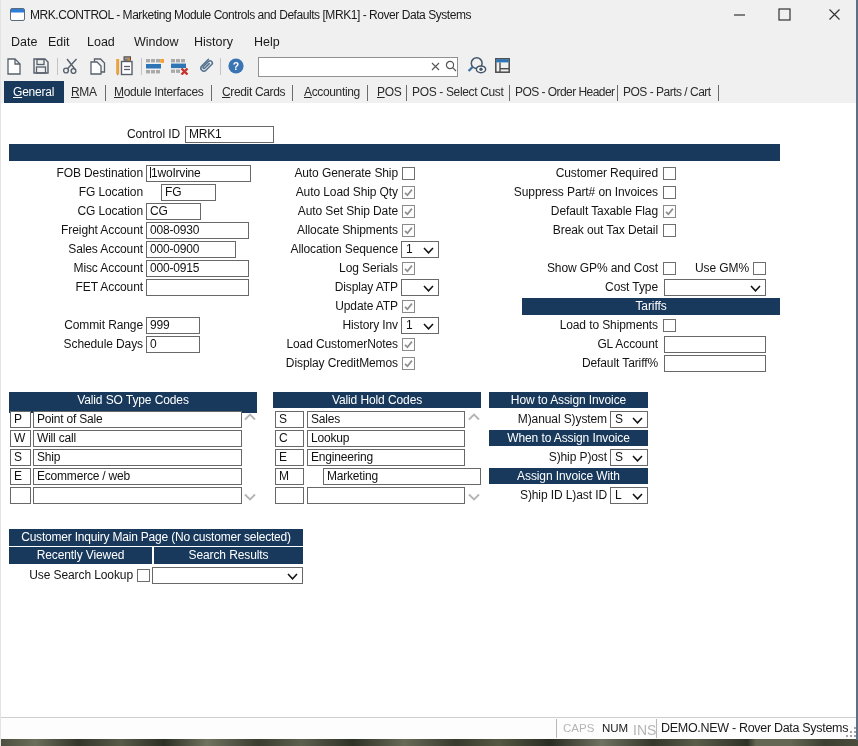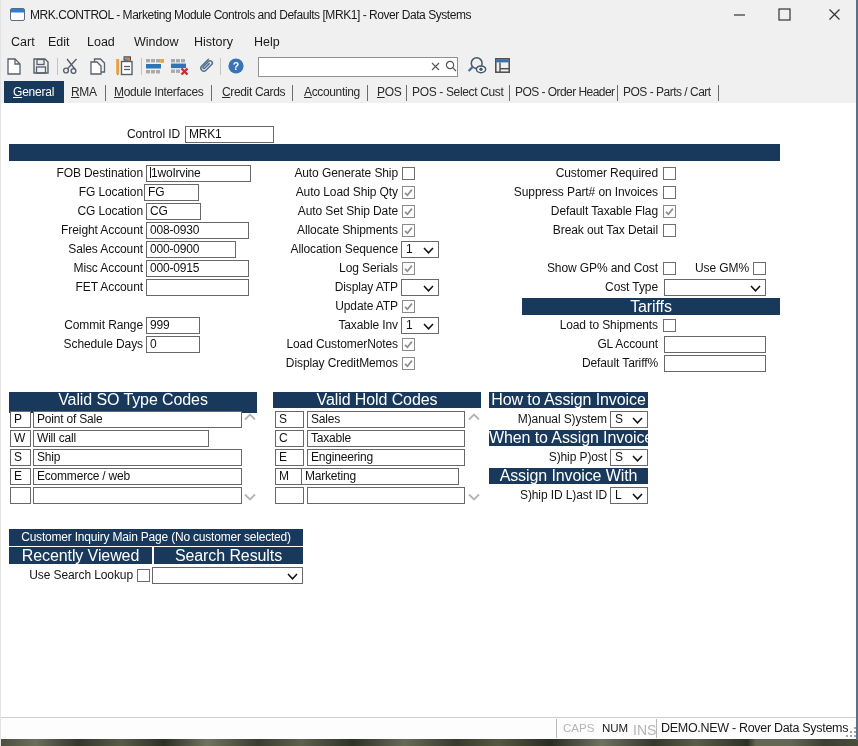--- a/index.html
+++ b/index.html
@@ -1,20 +1,20 @@
 <!DOCTYPE html>
 <html><head><meta charset="utf-8">
 <style>
 *{box-sizing:border-box;margin:0;padding:0}
 html,body{width:858px;height:746px;overflow:hidden}
 body{position:relative;font-family:"Liberation Sans",sans-serif;background:#fff;border-left:1px solid #e3e3e3}
 .ab{position:absolute}
 .lbl{position:absolute;font-size:12px;letter-spacing:-0.1px;color:#141414;text-align:right;white-space:nowrap;line-height:17px;height:17px}
 .inp{position:absolute;height:17px;border:1px solid #686868;background:#fff;font-family:"Liberation Sans",sans-serif;font-size:12px;letter-spacing:-0.2px;line-height:15px;padding-left:3px;color:#111;white-space:nowrap;overflow:hidden}
-.nav{position:absolute;background:#18395b;color:#fff;text-align:center;font-size:16px;letter-spacing:-0.1px;line-height:17px;white-space:nowrap}
+.nav{position:absolute;background:#18395b;color:#fff;text-align:center;font-size:12px;letter-spacing:-0.1px;line-height:17px;white-space:nowrap}
 .cb{position:absolute;width:13px;height:13px;border:1px solid #6e6e6e;background:#fff}
 .cbd{position:absolute;width:13px;height:13px;border:1px solid #8a8a8a;background:#fdfdfd}
 .cbd svg{display:block;margin:0 auto}
 .dd{position:absolute;height:17px;border:1px solid #686868;background:#fff;font-size:12px;line-height:15px;padding-left:4px;color:#111}
 .chev{position:absolute;right:4px;top:5px}
 .sep{position:absolute;width:1px;background:#c3c3c3}
 .mi{position:absolute;font-size:12.5px;color:#1a1a1a;white-space:nowrap}
 .tab{position:absolute;font-size:12px;letter-spacing:-0.35px;color:#2b2b2b;white-space:nowrap}
 .tsep{position:absolute;width:1px;height:16px;top:85px;background:#6b6b6b}
 u{text-decoration:underline}
@@ -31,21 +31,21 @@
     <line x1="0" y1="1" x2="11" y2="1" stroke="#333" stroke-width="1.2"></line>
   </svg>
 <svg class="ab" style="left:777px;top:8px" width="13" height="13" viewBox="0 0 13 13">
     <rect x="1" y="1" width="11" height="11" fill="none" stroke="#333" stroke-width="1.2"></rect>
   </svg>
 <svg class="ab" style="left:828px;top:9px" width="11" height="11" viewBox="0 0 11 11">
     <path d="M0.5 0.5 L10.5 10.5 M10.5 0.5 L0.5 10.5" stroke="#333" stroke-width="1.2"></path>
   </svg>
 
 <div class="ab" style="left:0;top:30px;width:858px;height:25px;background:#f0f0f0"></div>
-<div class="mi" style="left:10px;top:35px">Cart</div>
+<div class="mi" style="left:10px;top:35px">Date</div>
 <div class="mi" style="left:47px;top:35px">Edit</div>
 <div class="mi" style="left:86px;top:35px">Load</div>
 <div class="mi" style="left:133px;top:35px">Window</div>
 <div class="mi" style="left:193px;top:35px">History</div>
 <div class="mi" style="left:253px;top:35px">Help</div>
 
 <div class="ab" style="left:0;top:55px;width:858px;height:26px;background:#f0f0f0"></div>
 
 <svg class="ab" style="left:6px;top:58px" width="14" height="17" viewBox="0 0 14 17">
   <path d="M1 1 h7 l5 5 v10 h-12 z" fill="#fff" stroke="#57606c" stroke-width="1.3"></path>
@@ -161,21 +161,21 @@
 <div class="tab" style="left:622px;top:85px;letter-spacing:-0.5px">POS - Parts / Cart</div>
 <div class="tsep" style="left:717px"></div>
 
 <div class="lbl" style="left:0;top:126px;width:179px">Control ID</div>
 <div class="inp" style="left:184px;top:126px;width:89px">MRK1</div>
 <div class="nav" style="left:8px;top:144px;width:771px;height:17px"></div>
 
 <div class="lbl" style="left:0;top:165px;width:142px">FOB Destination</div>
 <div class="inp" style="left:145px;top:165px;width:105px"><span style="display:inline-block;width:1px;height:11px;background:#111;vertical-align:-1px"></span>1woIrvine</div>
 <div class="lbl" style="left:0;top:184px;width:142px">FG Location</div>
-<div class="inp" style="left:143px;top:184px;width:55px">FG</div>
+<div class="inp" style="left:160px;top:184px;width:55px">FG</div>
 <div class="lbl" style="left:0;top:203px;width:142px">CG Location</div>
 <div class="inp" style="left:145px;top:203px;width:55px">CG</div>
 <div class="lbl" style="left:0;top:222px;width:142px">Freight Account</div>
 <div class="inp" style="left:145px;top:222px;width:103px">008-0930</div>
 <div class="lbl" style="left:0;top:241px;width:142px">Sales Account</div>
 <div class="inp" style="left:145px;top:241px;width:90px">000-0900</div>
 <div class="lbl" style="left:0;top:260px;width:142px">Misc Account</div>
 <div class="inp" style="left:145px;top:260px;width:103px">000-0915</div>
 <div class="lbl" style="left:0;top:279px;width:142px">FET Account</div>
 <div class="inp" style="left:145px;top:279px;width:103px"></div>
@@ -219,21 +219,21 @@
     <svg class="chev" width="11" height="7" viewBox="0 0 11 7">
       <path d="M1 1 L5.5 5.8 L10 1" fill="none" stroke="#111" stroke-width="1.5"></path>
     </svg>
   </div>
 <div class="lbl" style="left:197px;top:298px;width:200px">Update ATP</div>
 <div class="cbd" style="left:401px;top:300px">
     <svg width="11" height="11" viewBox="0 0 11 11">
       <path d="M2 5.8 L4.4 8.2 L8.9 2.6" fill="none" stroke="#8f8f8f" stroke-width="1.7"></path>
     </svg>
   </div>
-<div class="lbl" style="left:197px;top:317px;width:200px">Taxable Inv</div>
+<div class="lbl" style="left:197px;top:317px;width:200px">History Inv</div>
 <div class="dd" style="left:400px;top:317px;width:38px">1<svg class="chev" width="11" height="7" viewBox="0 0 11 7">
       <path d="M1 1 L5.5 5.8 L10 1" fill="none" stroke="#111" stroke-width="1.5"></path>
     </svg></div>
 <div class="lbl" style="left:197px;top:336px;width:200px">Load CustomerNotes</div>
 <div class="cbd" style="left:401px;top:338px">
     <svg width="11" height="11" viewBox="0 0 11 11">
       <path d="M2 5.8 L4.4 8.2 L8.9 2.6" fill="none" stroke="#8f8f8f" stroke-width="1.7"></path>
     </svg>
   </div>
 <div class="lbl" style="left:197px;top:355px;width:200px">Display CreditMemos</div>
@@ -270,43 +270,43 @@
 <div class="cb" style="left:662px;top:319px"></div>
 <div class="lbl" style="left:457px;top:336px;width:200px">GL Account</div>
 <div class="inp" style="left:663px;top:336px;width:102px"></div>
 <div class="lbl" style="left:457px;top:355px;width:200px">Default Tariff%</div>
 <div class="inp" style="left:663px;top:355px;width:102px"></div>
 
 <div class="nav" style="left:8px;top:392px;width:248px;height:21px;line-height:16px">Valid SO Type Codes</div>
 <div class="inp" style="left:9px;top:411px;width:21px">P</div>
 <div class="inp" style="left:32px;top:411px;width:209px">Point of Sale</div>
 <div class="inp" style="left:9px;top:430px;width:21px">W</div>
-<div class="inp" style="left:32px;top:430px;width:176px">Will call</div>
+<div class="inp" style="left:32px;top:430px;width:209px">Will call</div>
 <div class="inp" style="left:9px;top:449px;width:21px">S</div>
 <div class="inp" style="left:32px;top:449px;width:209px">Ship</div>
 <div class="inp" style="left:9px;top:468px;width:21px">E</div>
 <div class="inp" style="left:32px;top:468px;width:209px">Ecommerce / web</div>
 <div class="inp" style="left:9px;top:487px;width:21px"></div>
 <div class="inp" style="left:32px;top:487px;width:209px"></div>
 <svg class="ab" style="left:243px;top:413px" width="12" height="8" viewBox="0 0 12 8">
     <path d="M1 6.5 L6 1.5 L11 6.5" fill="none" stroke="#b4b4b4" stroke-width="1.8"></path>
   </svg>
 <svg class="ab" style="left:243px;top:493px" width="12" height="8" viewBox="0 0 12 8">
     <path d="M1 1.5 L6 6.5 L11 1.5" fill="none" stroke="#b4b4b4" stroke-width="1.8"></path>
   </svg>
 
 <div class="nav" style="left:272px;top:392px;width:208px;height:16px;line-height:16px">Valid Hold Codes</div>
 <div class="inp" style="left:274px;top:411px;width:29px">S</div>
 <div class="inp" style="left:306px;top:411px;width:158px">Sales</div>
 <div class="inp" style="left:274px;top:430px;width:29px">C</div>
-<div class="inp" style="left:306px;top:430px;width:158px">Taxable</div>
+<div class="inp" style="left:306px;top:430px;width:158px">Lookup</div>
 <div class="inp" style="left:274px;top:449px;width:29px">E</div>
 <div class="inp" style="left:306px;top:449px;width:158px">Engineering</div>
 <div class="inp" style="left:274px;top:468px;width:29px">M</div>
-<div class="inp" style="left:300px;top:468px;width:158px">Marketing</div>
+<div class="inp" style="left:322px;top:468px;width:158px">Marketing</div>
 <div class="inp" style="left:274px;top:487px;width:29px"></div>
 <div class="inp" style="left:306px;top:487px;width:158px"></div>
 <svg class="ab" style="left:467px;top:413px" width="12" height="8" viewBox="0 0 12 8">
     <path d="M1 6.5 L6 1.5 L11 6.5" fill="none" stroke="#b4b4b4" stroke-width="1.8"></path>
   </svg>
 <svg class="ab" style="left:467px;top:493px" width="12" height="8" viewBox="0 0 12 8">
     <path d="M1 1.5 L6 6.5 L11 1.5" fill="none" stroke="#b4b4b4" stroke-width="1.8"></path>
   </svg>
 
 <div class="nav" style="left:488px;top:392px;width:159px;height:16px;line-height:16px">How to Assign Invoice</div>

